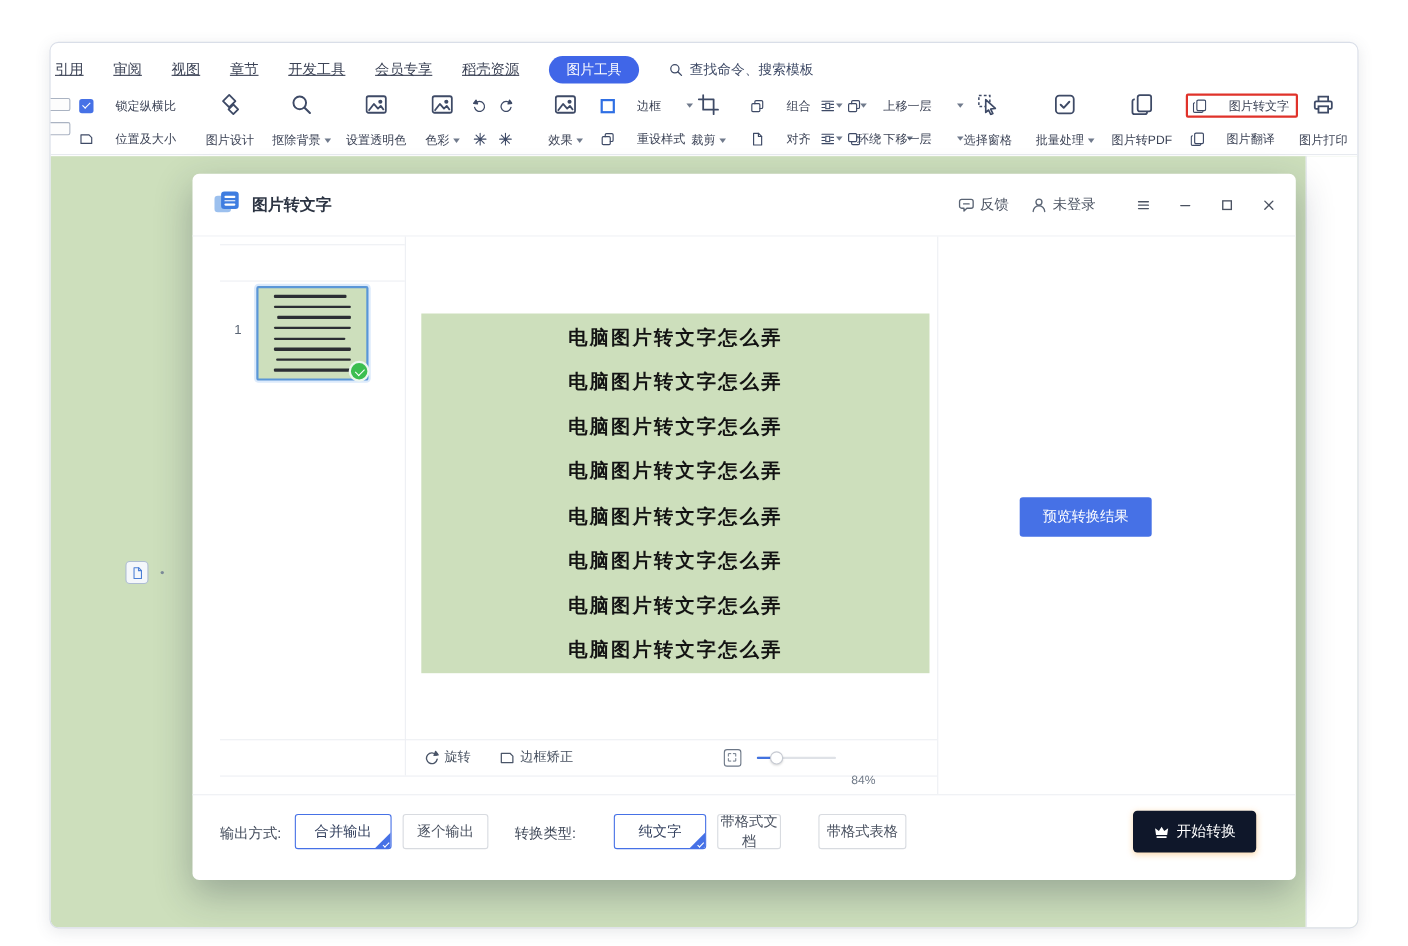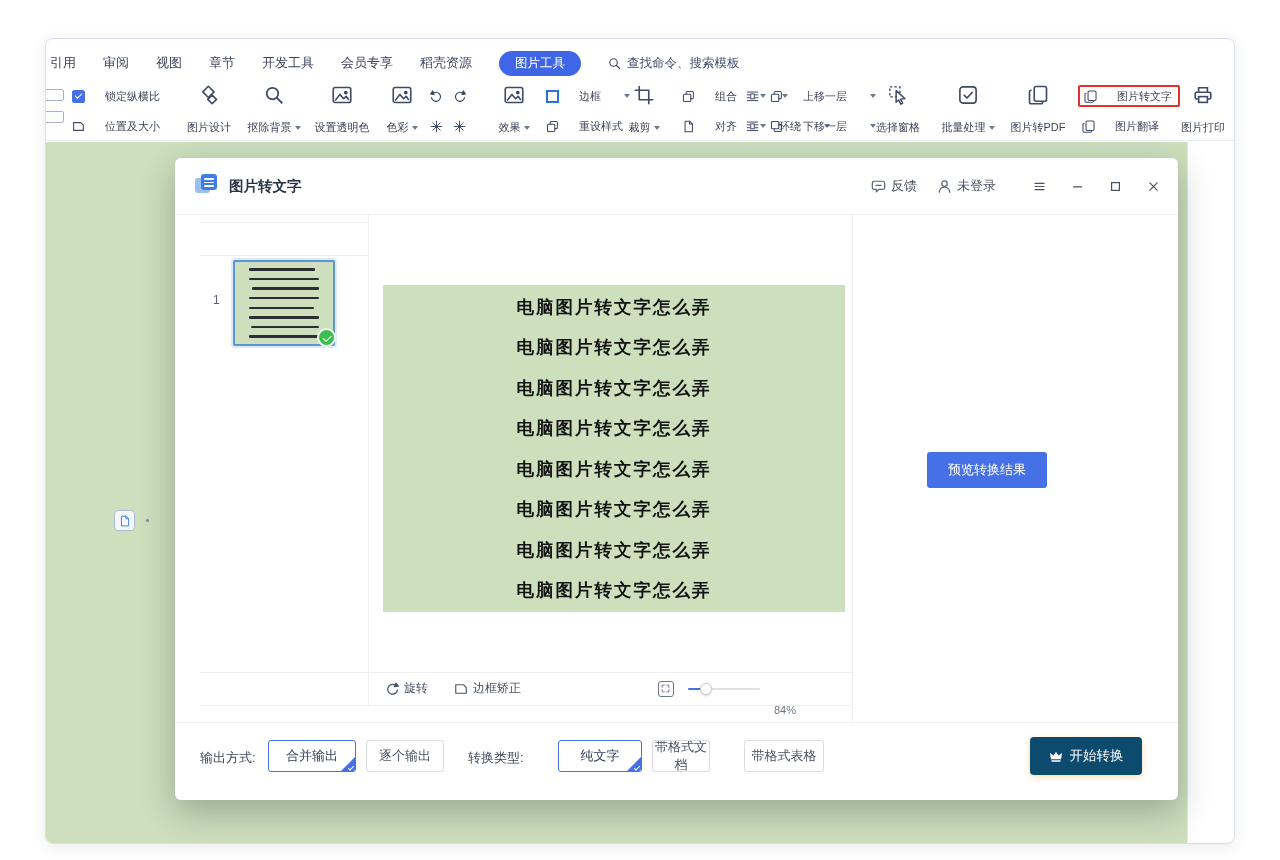--- a/index.html
+++ b/index.html
@@ -7,21 +7,21 @@
   .canvas { position:relative; width:1280px; height:860px; overflow:hidden; }
 
   
   .app-window { position:absolute; left:45px; top:38px; width:1190px; height:806px;
     background:#fff; border:1px solid #d9dee8; border-radius:8px;
     box-shadow:0 3px 14px rgba(70,80,100,.12); overflow:hidden; z-index:1; }
 
   
   .tabs { position:absolute; top:9px; left:4px; right:8px; height:30px; display:flex; align-items:center;
     gap:27px; font-size:13px; color:#3c4356; white-space:nowrap; overflow:hidden; }
-  .tab { cursor:default; }
+  .tab { cursor:default;text-decoration:underline; }
   .tab-pill { background:#4066e8; color:#fff; padding:4px 16px; border-radius:14px; font-size:12.5px; }
   .search { display:flex; align-items:center; gap:6px; color:#3e4a66; font-size:12.5px; }
   .search svg { width:13px; height:13px; }
 
   
   .ribbon { position:absolute; top:42px; left:0; right:0; height:60px; border-bottom:1px solid #e7eaef; }
   .ric { width:20px; height:20px; color:#3e4a66; }
   .ric-sm { width:13px; height:13px; color:#3e4a66; flex:none; }
   svg.ln { fill:none; stroke:currentColor; stroke-width:1.3; stroke-linecap:round; stroke-linejoin:round; }
   .v-item { position:absolute; top:2px; height:56px; display:flex; flex-direction:column; align-items:center;
@@ -107,21 +107,21 @@
   
   .bb-label { position:absolute; top:591px; font-size:13px; color:#3f4858; }
   .opt { position:absolute; top:582px; height:32px; border:1px solid #d8dbe0; border-radius:3px; background:#fff;
     font-size:13px; color:#4a5261; display:flex; align-items:center; justify-content:center; overflow:hidden;
     font-family:inherit; }
   .opt.sel { border-color:#4671e6; color:#33405e; }
   .corner { position:absolute; right:-1px; bottom:-1px; width:0; height:0;
     border-left:16px solid transparent; border-bottom:16px solid #4671e6; }
   .corner-chk { position:absolute; right:1.5px; bottom:2.5px; width:6px; height:3px;
     border-left:1.5px solid #fff; border-bottom:1.5px solid #fff; transform:rotate(-45deg); }
-  .start-btn { position:absolute; left:855px; top:579px; width:112px; height:38px; background:#0c4a6e;
+  .start-btn { position:absolute; left:855px; top:579px; width:112px; height:38px; background:#0f172a;
     border:none; border-radius:4px; color:#fff; font-size:13.5px; display:flex; align-items:center;
     justify-content:center; gap:7px; font-family:Liberation Mono, monospace; box-shadow:0 2px 6px rgba(247,153,28,.35); }
   .start-btn svg { width:14px; height:14px; }
 </style>
 </head>
 <body>
 
 <svg width="0" height="0" style="position:absolute">
   <defs>
     <symbol id="s-pic" viewBox="0 0 16 16">

